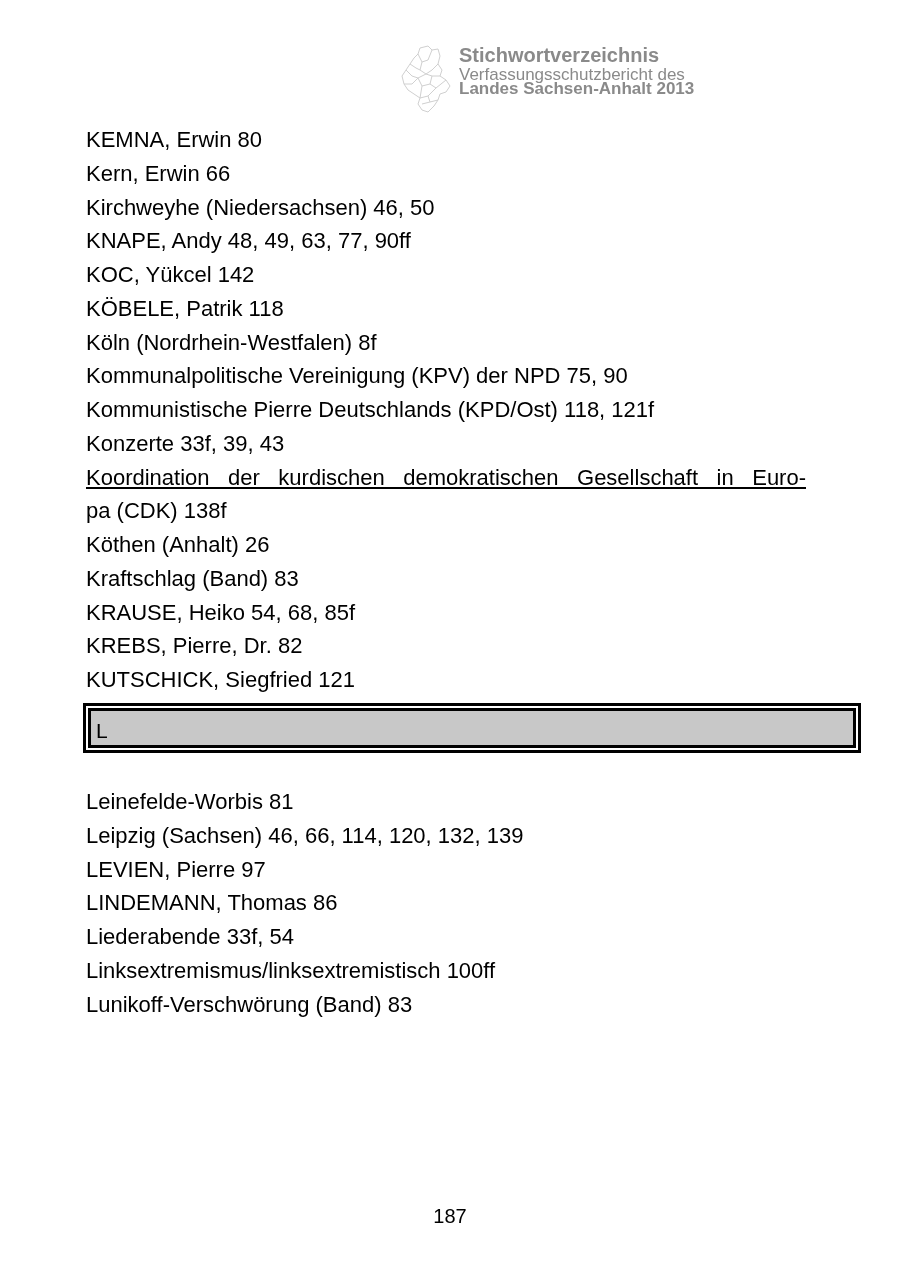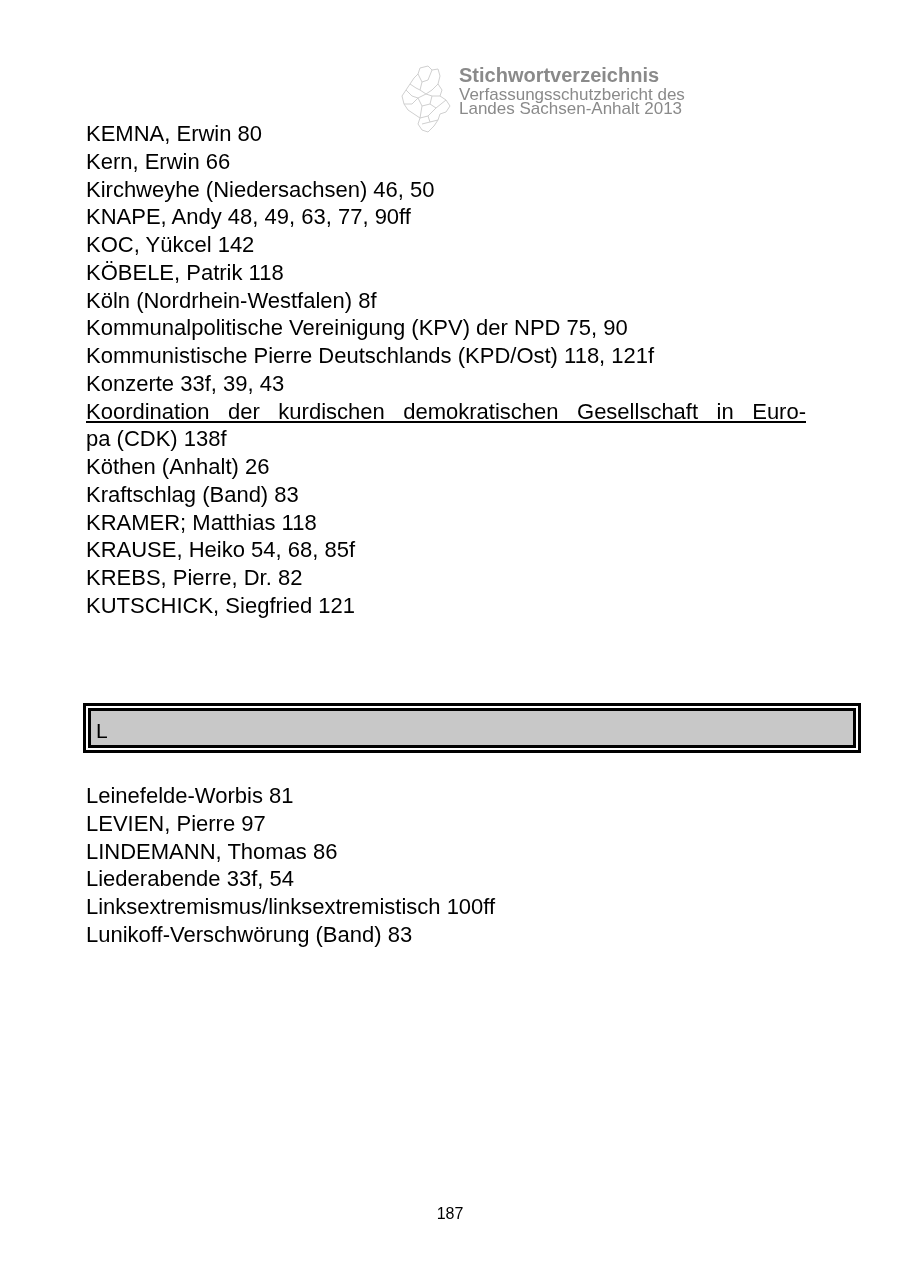--- a/index.html
+++ b/index.html
@@ -1,32 +1,32 @@
 <!DOCTYPE html>
 <html><head>
 <meta charset="utf-8">
 <style>
   html, body { margin:0; padding:0; background:#ffffff; }
   body { width:900px; height:1272px; position:relative; overflow:hidden; font-family:"Liberation Sans", sans-serif; color:#000; }
-  .header { position:absolute; left:398px; top:44px; width:300px; height:70px;margin-top:20px; }
+  .header { position:absolute; left:398px; top:44px; width:300px; height:70px; }
   .header .map { position:absolute; left:0; top:0; width:56px; height:70px; }
   .header .title { position:absolute; left:61px; top:0px; font-size:20px; font-weight:bold; color:#8a8a8a; white-space:nowrap; }
   .header .sub { position:absolute; left:61px; font-size:17px; color:#8a8a8a; white-space:nowrap; line-height:14px; }
   .header .sub1 { top:24px; }
-  .header .sub2 { top:38px; }
+  .header .sub2 { top:38px;font-weight:bold; }
   .entries { position:absolute; left:86px; width:720px; margin:0; padding:0; list-style:none; }
-  .entries li { font-size:22px; line-height:27.75px; height:27.75px; white-space:nowrap; }
+  .entries li { font-size:22px; line-height:27.75px; height:27.75px; white-space:nowrap;margin-top:6px; }
   .entries li.wrap { white-space:normal; height:auto; text-align:justify;text-decoration:underline; }
   .entries li.wrap .l1 { display:block; text-align:justify; text-align-last:justify; }
   .list-k { top:120px; }
   .list-l { top:782px; }
   .letter-box { position:absolute; left:83px; top:703px; width:772px; height:44px; border:3px solid #000; background:#fff; }
   .letter-inner { position:absolute; left:2px; top:2px; right:2px; bottom:2px; border:3px solid #000; background:#c8c8c8; }
   .letter-inner span { position:absolute; left:5px; top:8px; font-size:21px; line-height:24px; }
-  .page-number { position:absolute; left:0; width:900px; top:1205px; text-align:center; font-size:16px; }
+  .page-number { position:absolute; left:0; width:900px; top:1205px; text-align:center; font-size:20px; }
 </style>
 </head>
 <body>
 
 <div class="header">
   <svg class="map" viewBox="0 0 56 70" fill="none" stroke="#d0d0d0" stroke-width="1">
     <path d="M22 4 L30 2 L34 6 L40 5 L42 12 L40 20 L44 26 L42 32 L48 36 L52 42 L48 48 L42 50 L40 56 L36 62 L30 68 L24 66 L20 60 L22 54 L16 50 L10 46 L6 40 L4 32 L8 26 L12 20 L16 14 L20 10 Z"></path>
     <path d="M20 10 L24 18 L30 16 L34 6"></path>
     <path d="M24 18 L22 26 L28 30 L34 26 L40 20"></path>
     <path d="M12 20 L18 24 L22 26"></path>
@@ -55,34 +55,34 @@
   <li>Köln (Nordrhein-Westfalen)  8f</li>
   <li>Kommunalpolitische Vereinigung (KPV) der NPD  75, 90</li>
   <li>Kommunistische Pierre Deutschlands (KPD/Ost)  118, 121f</li>
   <li>Konzerte  33f, 39, 43</li>
   <li class="wrap">
       <span class="l1">Koordination der kurdischen demokratischen Gesellschaft in Euro-</span>
     </li>
   <li>pa (CDK)  138f</li>
   <li>Köthen (Anhalt)  26</li>
   <li>Kraftschlag (Band)  83</li>
-  <li>KRAMER; Matthias  118</li>
   <li>KRAUSE, Heiko  54, 68, 85f</li>
   <li>KREBS, Pierre, Dr.  82</li>
   <li>KUTSCHICK, Siegfried  121</li>
 </ul>
 
 <div class="letter-box">
   <div class="letter-inner">
     <span>L</span>
   </div>
 </div>
 
 <ul class="entries list-l">
   <li>Leinefelde-Worbis  81</li>
+  <li>Leipzig (Sachsen)  46, 66, 114, 120, 132, 139</li>
   <li>LEVIEN, Pierre  97</li>
   <li>LINDEMANN, Thomas  86</li>
   <li>Liederabende  33f, 54</li>
   <li>Linksextremismus/linksextremistisch  100ff</li>
   <li>Lunikoff-Verschwörung (Band)  83</li>
 </ul>
 
 <div class="page-number">187</div>
 
 </body></html>

